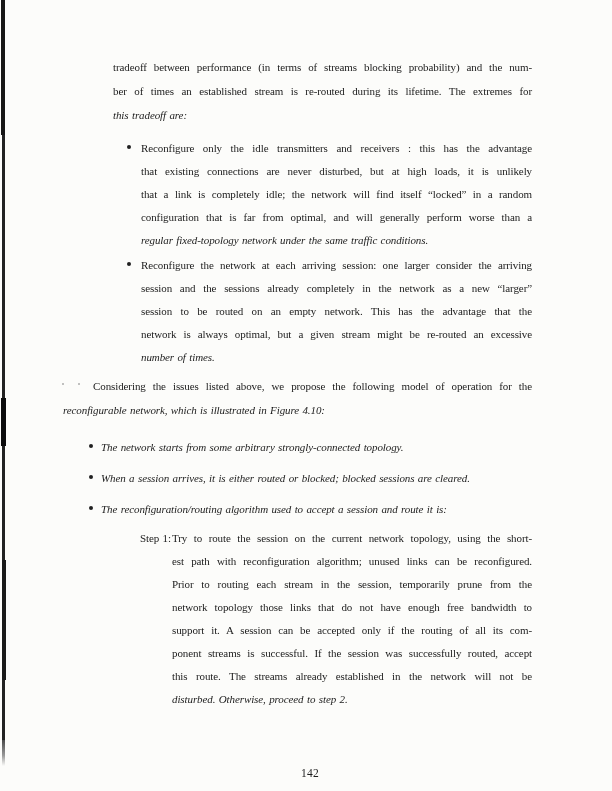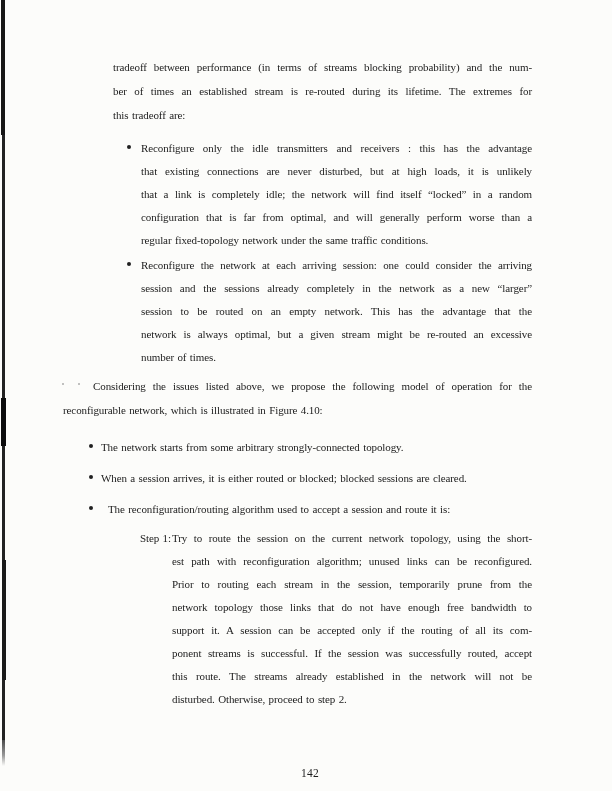--- a/index.html
+++ b/index.html
@@ -16,21 +16,21 @@
     position: absolute;
     font-size: 11px;
     letter-spacing: -0.1px;
     word-spacing: 0.8px;
     color: #1c1c1c;
   }
   .lh23 { line-height: 23px; }
   .lh24 { line-height: 24px; }
   .line { display: block; }
   .j { text-align: justify; text-align-last: justify; }
-  .last { text-align: right; text-align-last: left; }
+  .last { text-align: right; text-align-last: left; font-style: italic; }
   .indent1 { text-indent: 30px; }
   .bullet {
     position: absolute;
     width: 4px; height: 4px;
     background: #202020;
     border-radius: 50%;
   }
   
   .strip-main { left: 2px; top: 0; width: 3px; height: 740px; background: #222; }
   .strip-top  { left: 1px; top: 0; width: 4px; height: 135px; background: #161616; }
@@ -82,21 +82,21 @@
 <div class="textblock lh23" style="left:141px; top:137px; width:391px;">
   <span class="line j">Reconfigure only the idle transmitters and receivers : this has the advantage</span>
   <span class="line j">that existing connections are never disturbed, but at high loads, it is unlikely</span>
   <span class="line j">that a link is completely idle; the network will find itself “locked” in a random</span>
   <span class="line j">configuration that is far from optimal, and will generally perform worse than a</span>
   <span class="line last">regular fixed-topology network under the same traffic conditions.</span>
 </div>
 
 <span class="bullet" style="left:127px; top:262px;"></span>
 <div class="textblock lh23" style="left:141px; top:254px; width:391px;">
-  <span class="line j">Reconfigure the network at each arriving session: one could consider the arriving</span>
+  <span class="line j">Reconfigure the network at each arriving session: one larger consider the arriving</span>
   <span class="line j">session and the sessions already completely in the network as a new “larger”</span>
   <span class="line j">session to be routed on an empty network.  This has the advantage that the</span>
   <span class="line j">network is always optimal, but a given stream might be re-routed an excessive</span>
   <span class="line last">number of times.</span>
 </div>
 
 <span class="speck" style="left:62px; top:383px;"></span>
 <span class="speck" style="left:78px; top:383px;"></span>
 
 <div class="textblock lh24" style="left:63px; top:374px; width:469px;">
@@ -108,21 +108,21 @@
 <div class="textblock lh23" style="left:101px; top:436px; width:440px;">
   <span class="line last">The network starts from some arbitrary strongly-connected topology.</span>
 </div>
 
 <span class="bullet" style="left:89px; top:475px;"></span>
 <div class="textblock lh23" style="left:101px; top:467px; width:440px;">
   <span class="line last">When a session arrives, it is either routed or blocked; blocked sessions are cleared.</span>
 </div>
 
 <span class="bullet" style="left:89px; top:506px;"></span>
-<div class="textblock lh23" style="left:101px; top:498px; width:440px;margin-left:7px;">
+<div class="textblock lh23" style="left:101px; top:498px; width:440px;">
   <span class="line last">The reconfiguration/routing algorithm used to accept a session and route it is:</span>
 </div>
 
 <span class="steplabel">Step 1:</span>
 <div class="textblock lh23" style="left:172px; top:527px; width:360px;">
   <span class="line j">Try to route the session on the current network topology, using the short-</span>
   <span class="line j">est path with reconfiguration algorithm; unused links can be reconfigured.</span>
   <span class="line j">Prior to routing each stream in the session, temporarily prune from the</span>
   <span class="line j">network topology those links that do not have enough free bandwidth to</span>
   <span class="line j">support it.  A session can be accepted only if the routing of all its com-</span>

